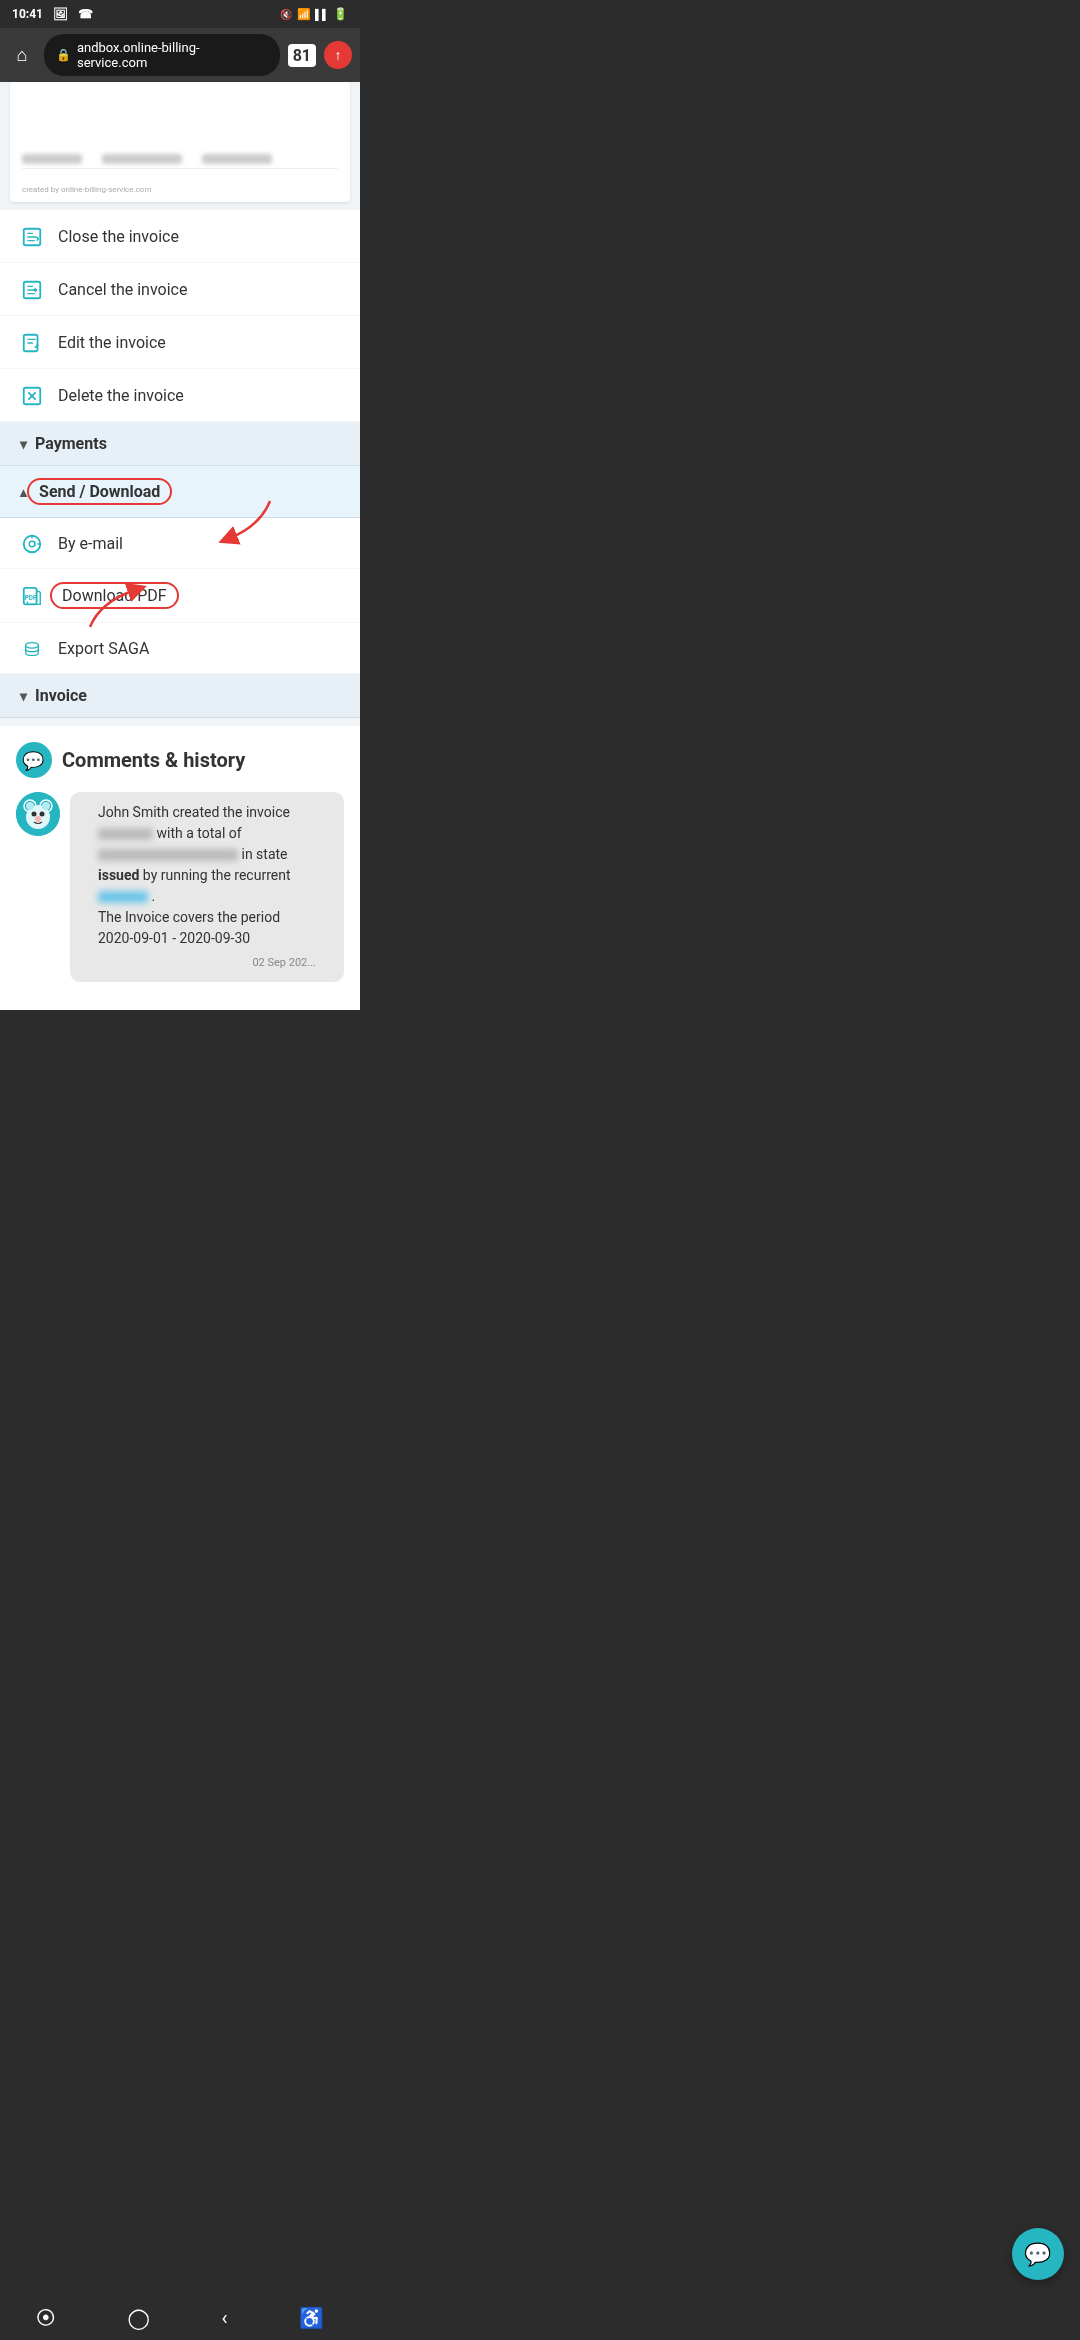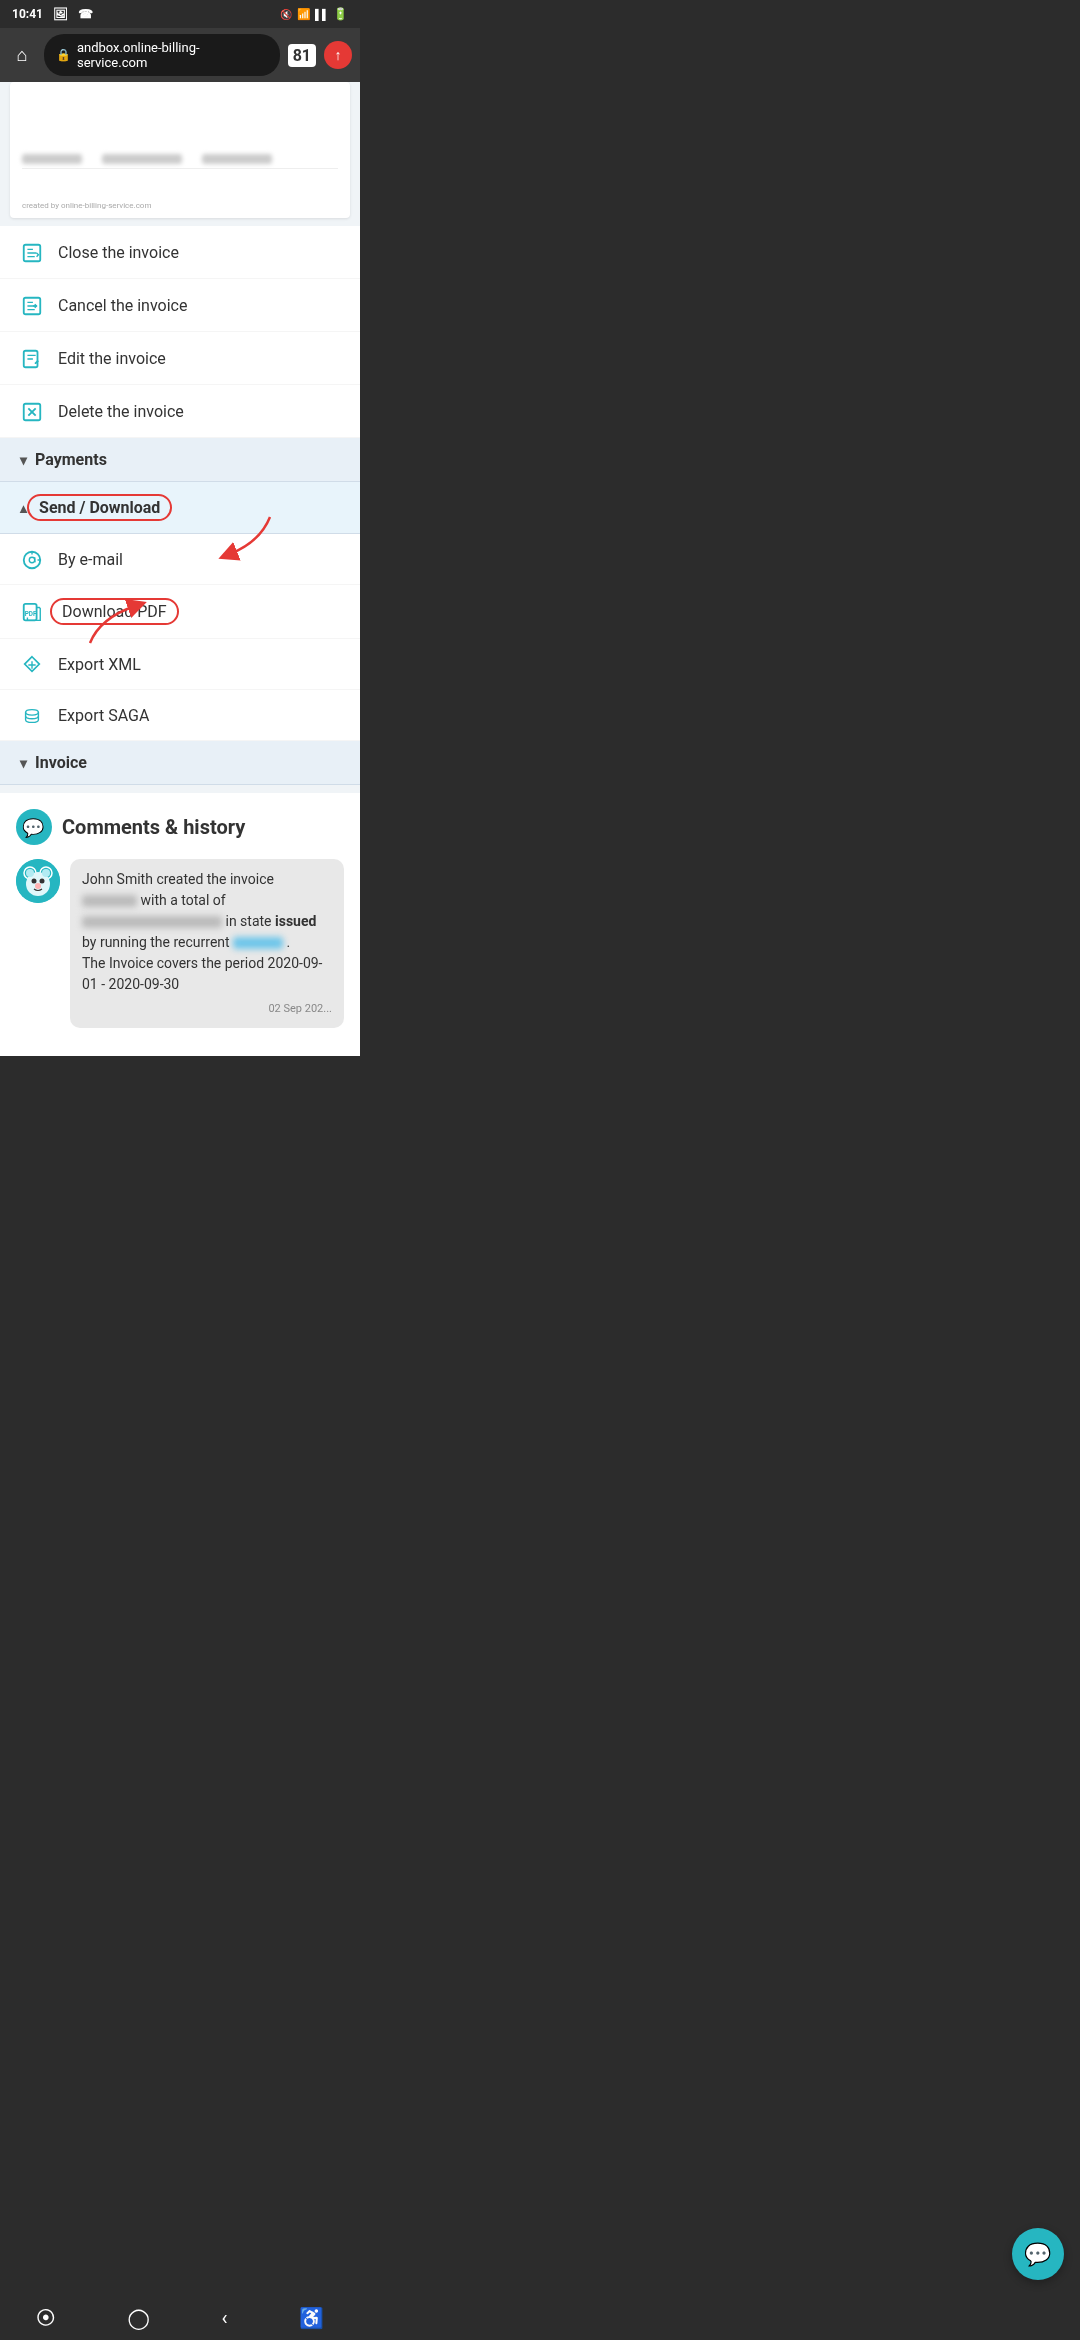--- a/index.html
+++ b/index.html
@@ -83,21 +83,21 @@
       background: #f0f4f7;
       min-height: calc(780px - 28px - 40px - 44px);
     }
 
     
     .invoice-preview {
       background: white;
       margin: 0 10px 0 10px;
       border-radius: 4px;
       padding: 12px;
-      height: 136px;
+      height: 120px;
       position: relative;
       box-shadow: 0 1px 3px rgba(0,0,0,0.1);
     }
     .invoice-blurred-row {
       display: flex;
       gap: 20px;
       margin-top: 60px;
     }
     .blur-block {
       height: 10px;
@@ -226,21 +226,21 @@
       align-items: center;
       justify-content: center;
       flex-shrink: 0;
       color: white;
       font-size: 22px;
       overflow: hidden;
     }
     .comment-bubble {
       background: #e8e8e8;
       border-radius: 10px;
-      padding: 10px 12px;
+      padding: 10px 28px;
       font-size: 14px;
       color: #333;
       line-height: 1.5;
       flex: 1;
     }
     .comment-text strong { font-weight: bold; }
     .comment-timestamp {
       text-align: right;
       font-size: 11px;
       color: #888;
@@ -455,29 +455,20 @@
           <path d="M10 45 Q20 20 55 8" stroke="#e53935" stroke-width="2.5" fill="none" marker-end="url(#arrowhead2)"></path>
           <defs>
             <marker id="arrowhead2" markerWidth="8" markerHeight="8" refX="3" refY="4" orient="auto">
               <path d="M0,0 L0,8 L8,4 z" fill="#e53935"></path>
             </marker>
           </defs>
         </svg>
       </div>
 
 
-      <div class="menu-item-sub">
-        <div class="menu-icon">
-          <svg class="icon-svg" viewBox="0 0 24 24" fill="none" xmlns="http://www.w3.org/2000/svg">
-            <path d="M12 3l8 8-8 8-8-8z" stroke="#26b6c1" stroke-width="1.8" fill="none"></path>
-            <path d="M8 12h8M12 8v8" stroke="#26b6c1" stroke-width="1.5"></path>
-          </svg>
-        </div>
-        <span class="menu-label">Export XML</span>
-      </div>
 
       <div class="menu-item-sub">
         <div class="menu-icon">
           <svg class="icon-svg" viewBox="0 0 24 24" fill="none" xmlns="http://www.w3.org/2000/svg">
             <ellipse cx="12" cy="8" rx="7" ry="3" stroke="#26b6c1" stroke-width="1.5"></ellipse>
             <path d="M5 8v4c0 1.66 3.13 3 7 3s7-1.34 7-3V8" stroke="#26b6c1" stroke-width="1.5"></path>
             <path d="M5 12v4c0 1.66 3.13 3 7 3s7-1.34 7-3v-4" stroke="#26b6c1" stroke-width="1.5"></path>
           </svg>
         </div>
         <span class="menu-label">Export SAGA</span>

